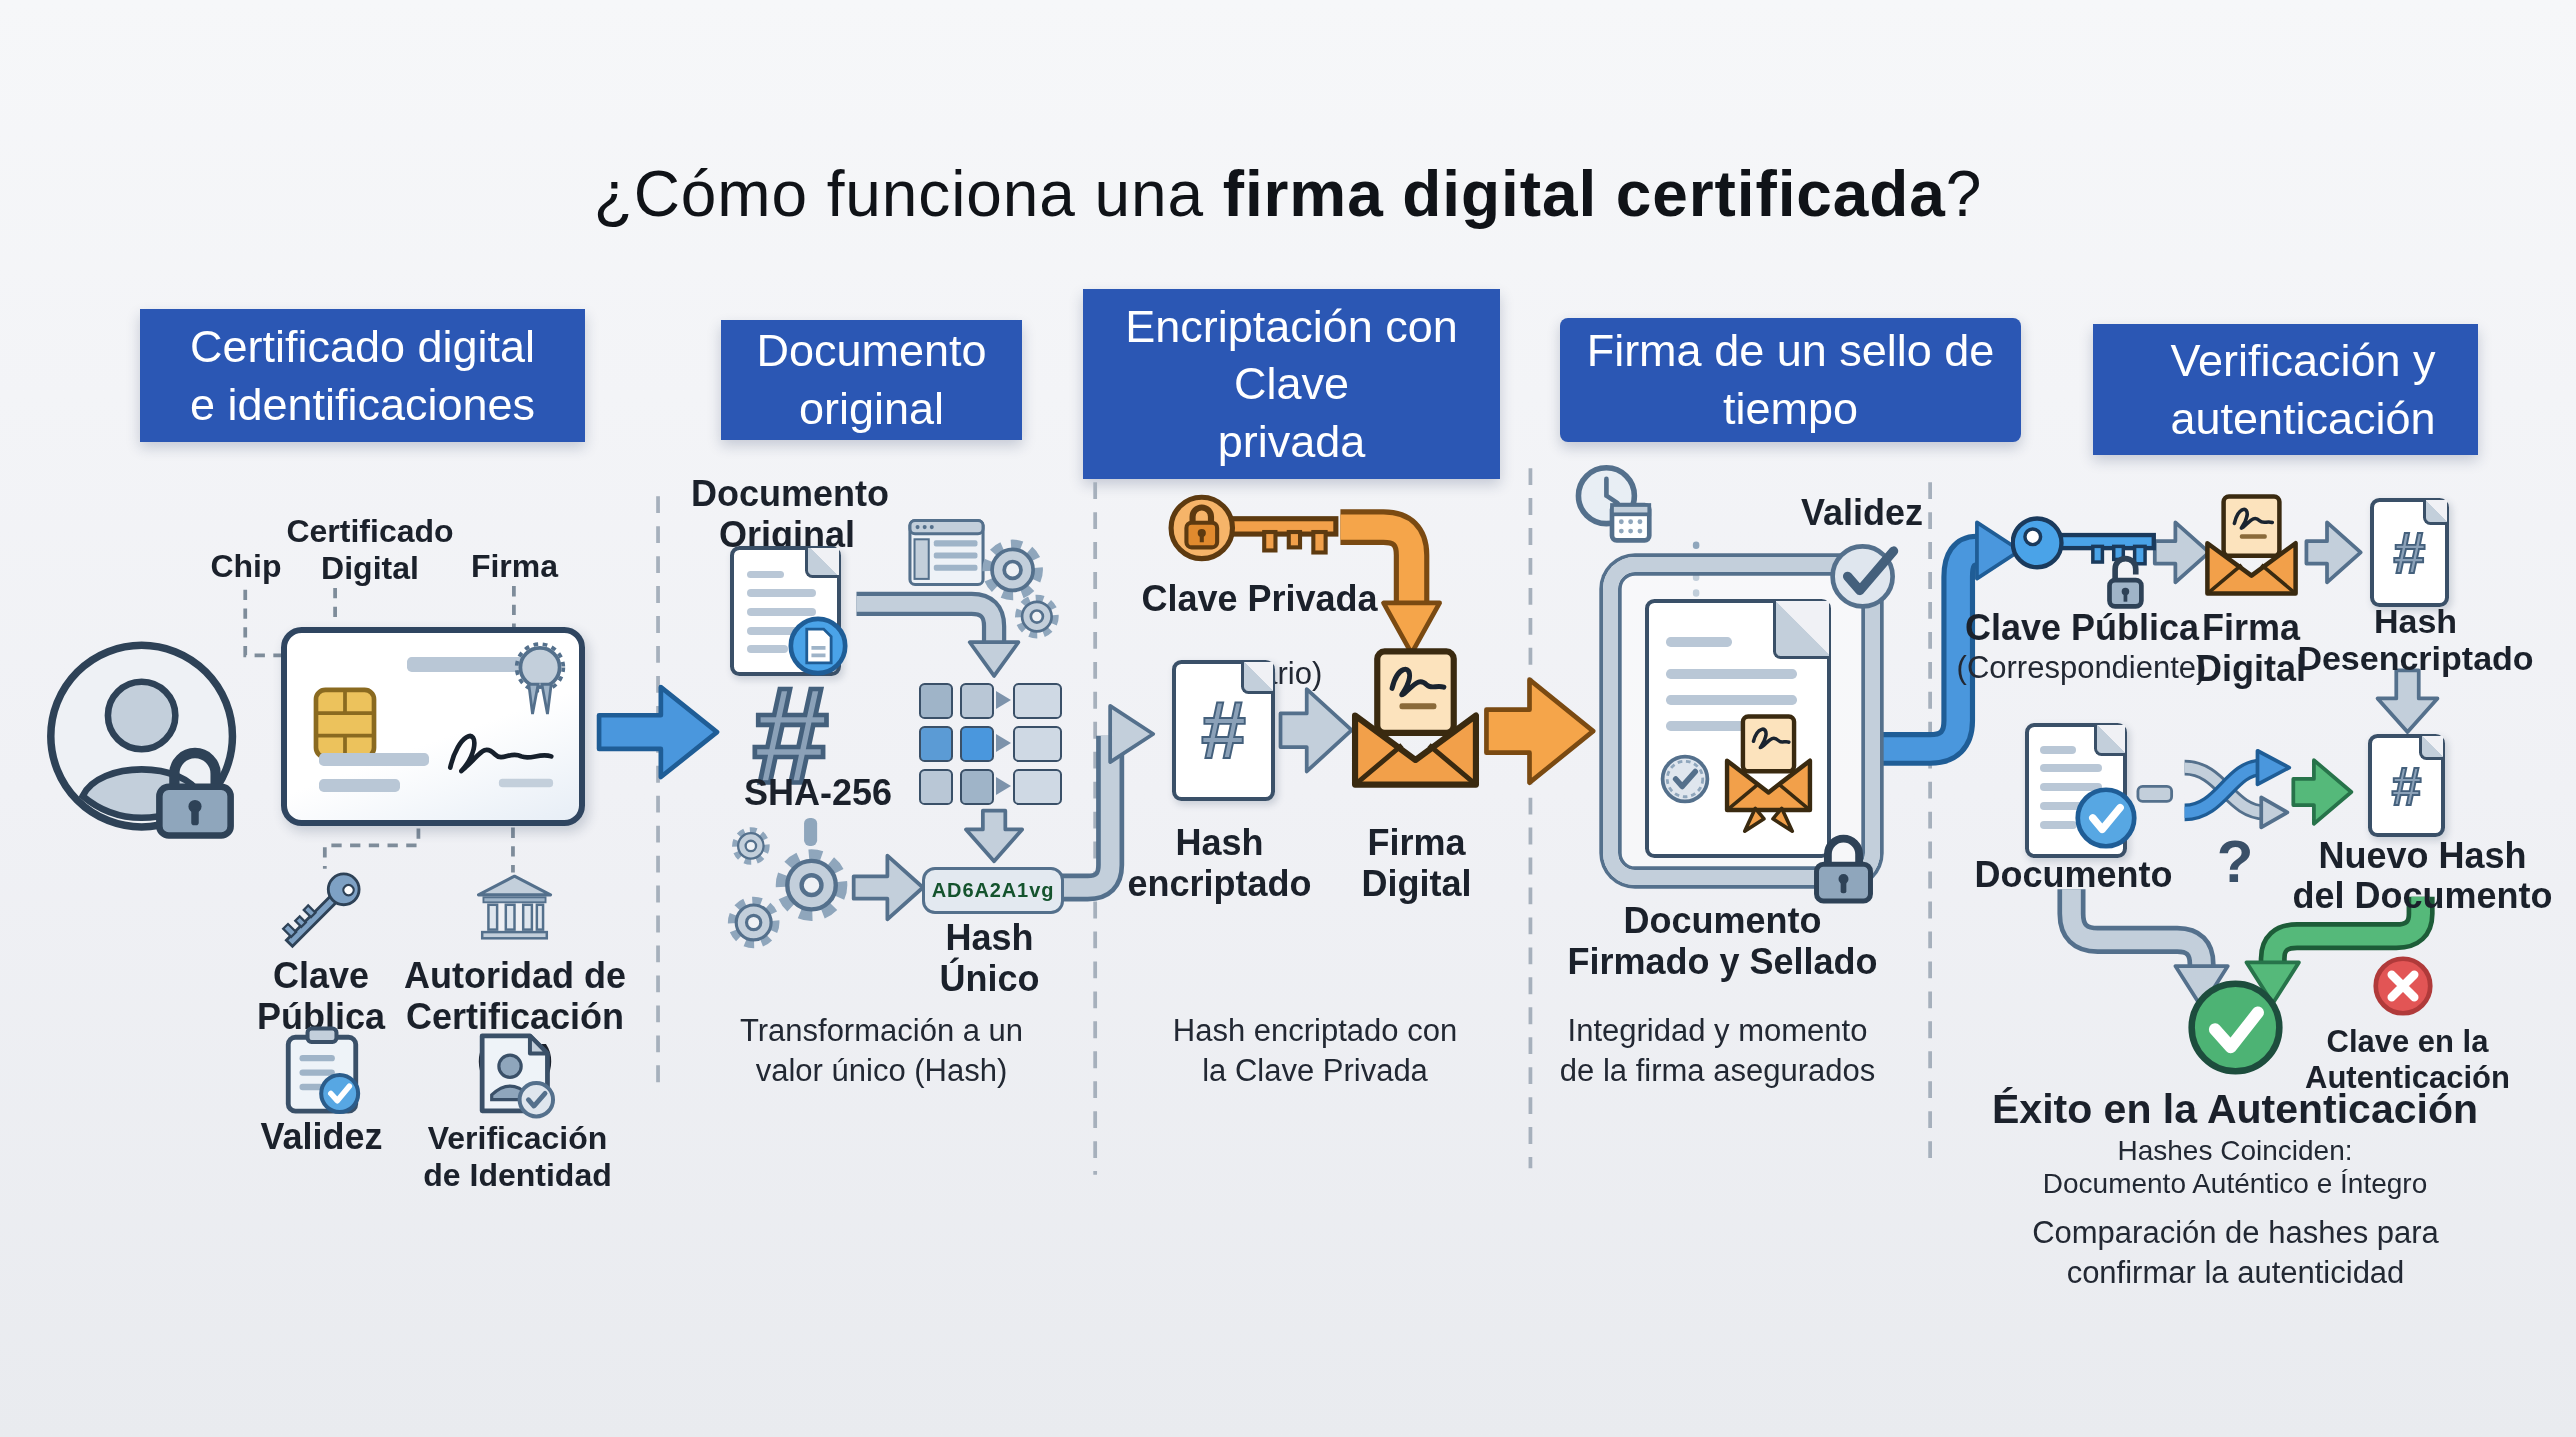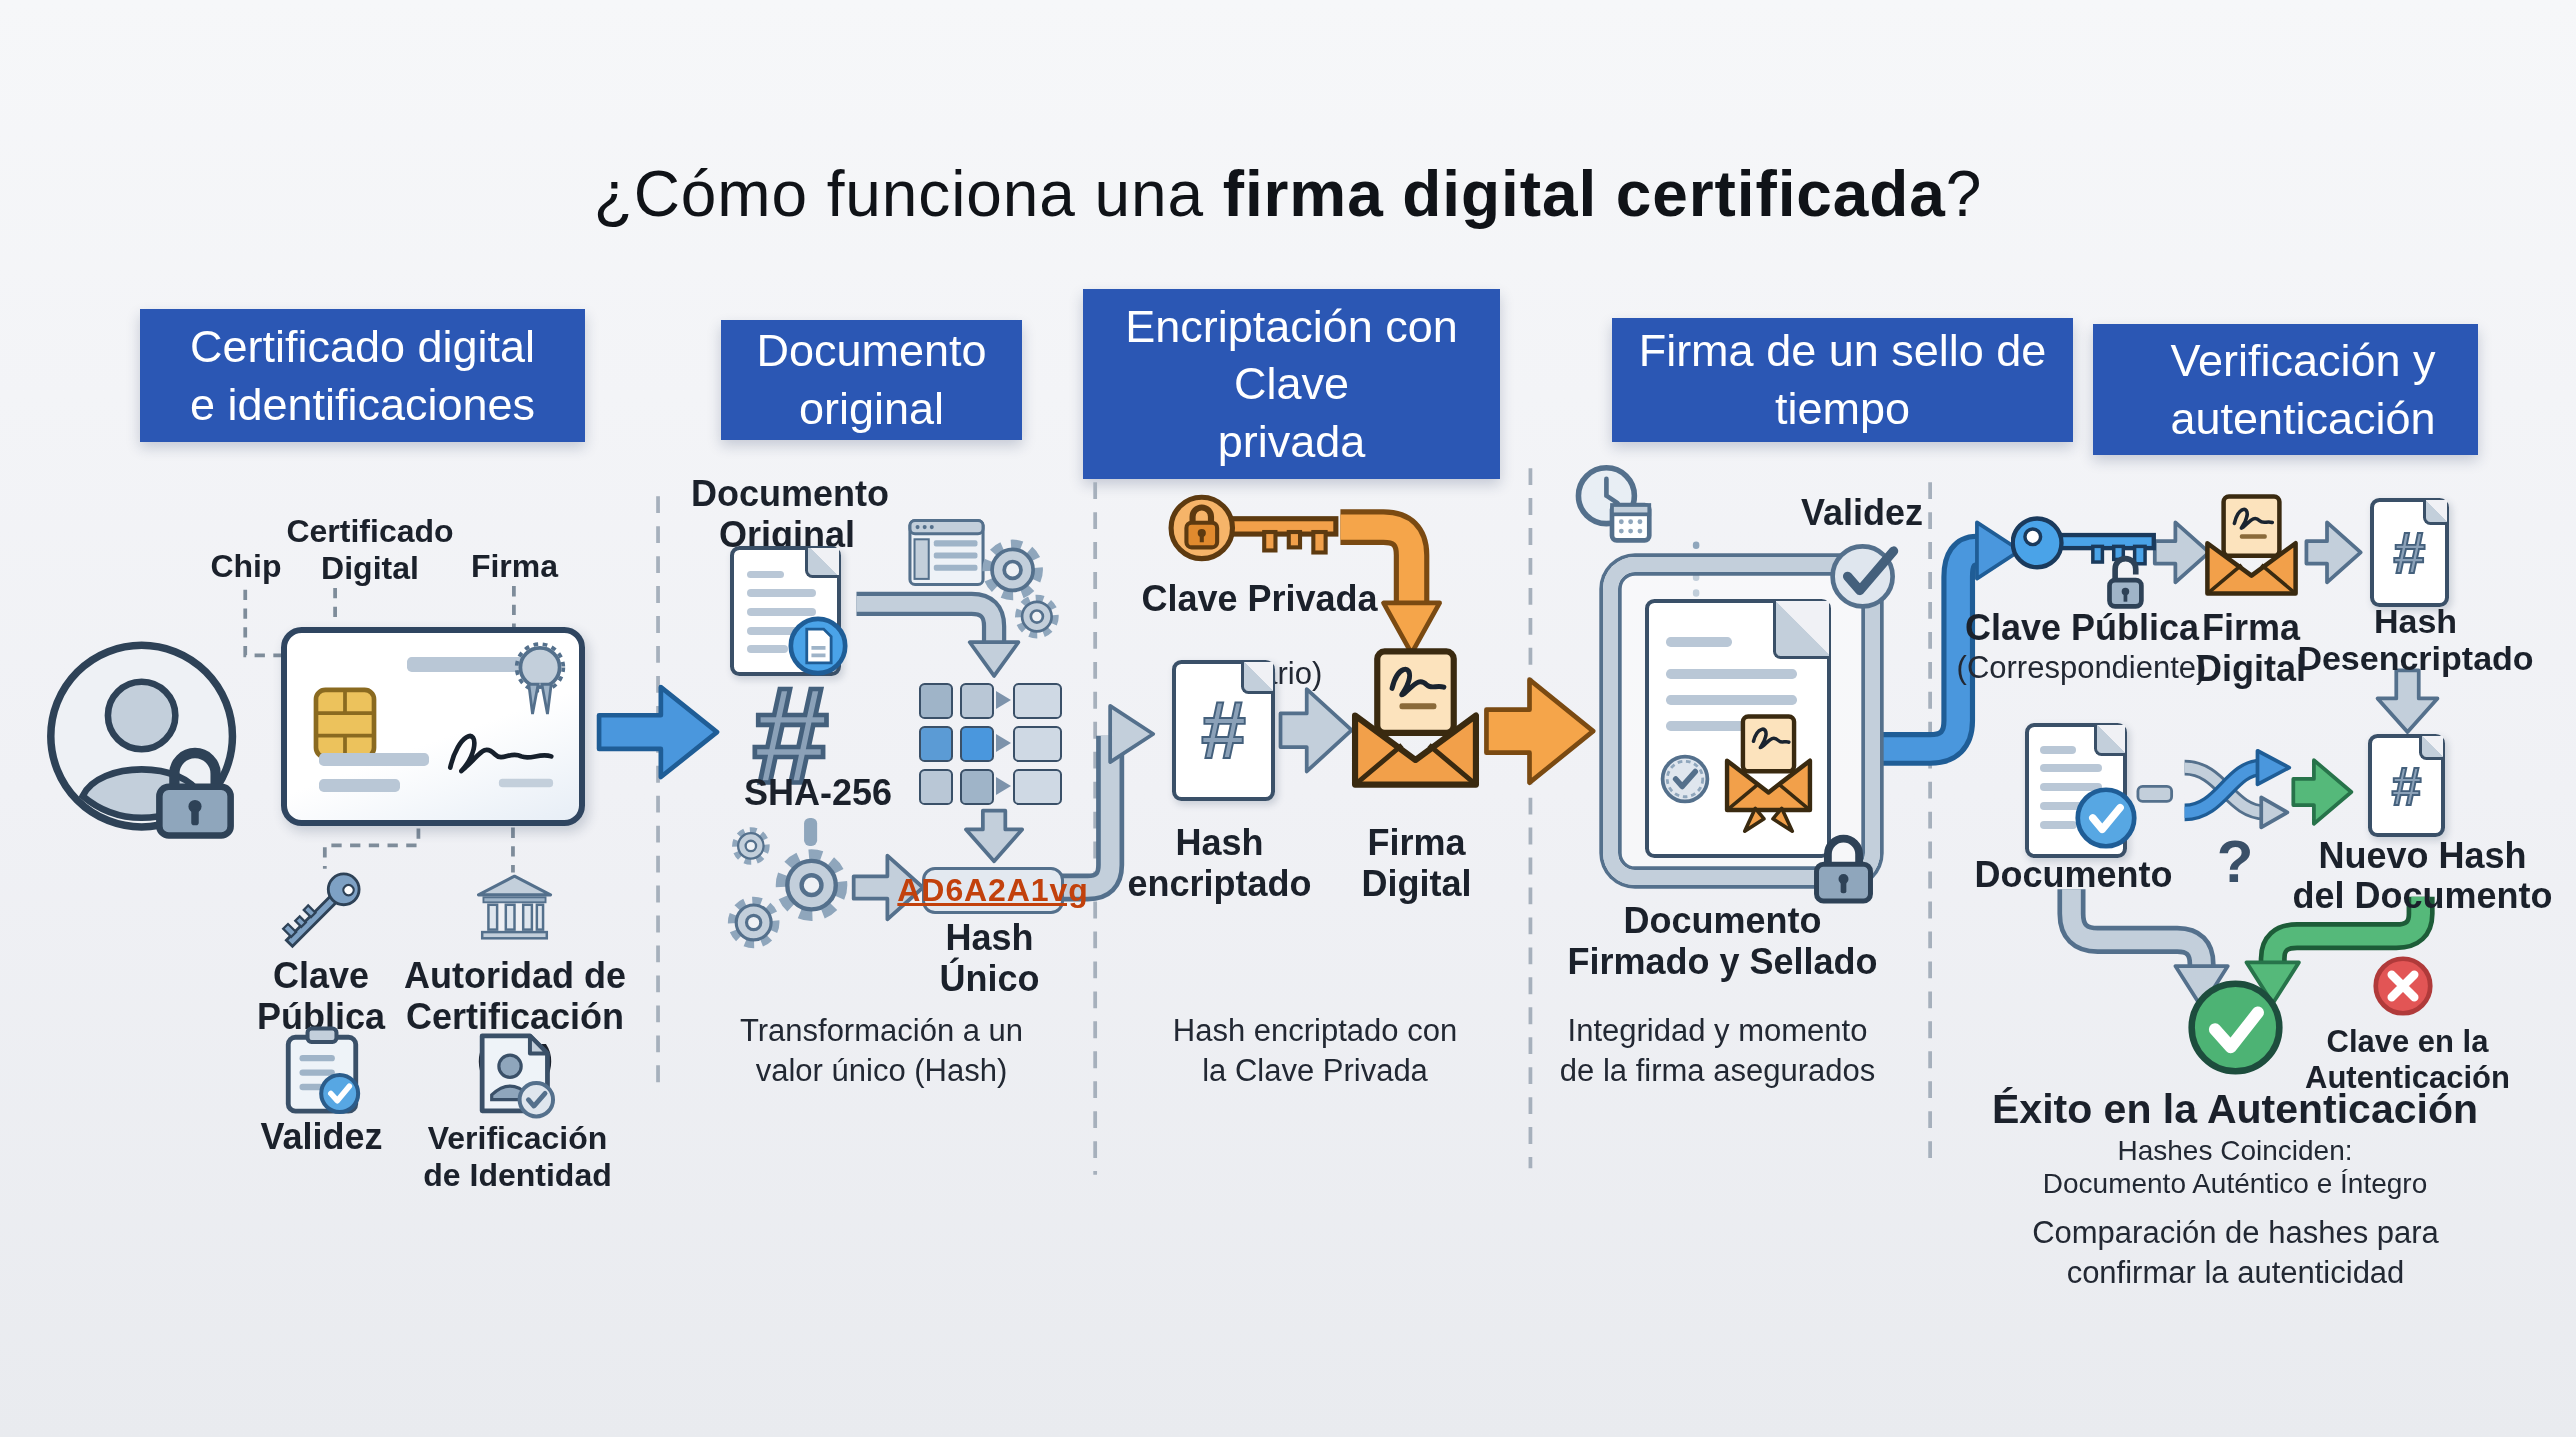--- a/index.html
+++ b/index.html
@@ -19,22 +19,22 @@
   .title b{font-weight:bold;}
   .doc{position:absolute;background:#fff;border:4.7px solid #3a5068;border-radius:9.4px;
        box-shadow:2.8px 3.7px 7.5px rgba(40,60,90,.18);}
   .doc .fold{position:absolute;top:-1.9px;right:-1.9px;width:30%;height:22%;
        background:linear-gradient(225deg,#f0f1f5 49%,#c3cfdb 50%);border-bottom-left-radius:7.5px;
        border-left:3.7px solid #3a5068;border-bottom:3.7px solid #3a5068;}
   .ln{position:absolute;background:#b9c7d6;border-radius:4.7px;}
   .hashchar{position:absolute;inset:0;display:flex;align-items:center;justify-content:center;
        font-weight:bold;color:#8ba1b8;-webkit-text-stroke:1.9px #44607c;}
   .pill{position:absolute;background:#e3e9f0;border:3.7px solid #54708c;border-radius:13px;
-       display:flex;align-items:center;justify-content:center;font-weight:bold;color:#c2410c;
-       font-size:32px;letter-spacing:0.9px;text-decoration:underline;}
+       display:flex;align-items:center;justify-content:center;font-weight:bold;color:#14532d;
+       font-size:20px;letter-spacing:0.9px;}
   .card{position:absolute;border:6.6px solid #2f4560;border-radius:20.6px;
        background:linear-gradient(160deg,#ffffff 55%,#e7eef6 100%);box-shadow:3.7px 5.6px 11.2px rgba(40,60,90,.2);}
   .frame{position:absolute;border:15px solid #c3cfdb;border-radius:32px;
        box-shadow:inset 0 0 0 3.7px #54708c,0 0 0 3.7px #54708c;background:rgba(255,255,255,.45);}
   .sq{position:absolute;border:2.8px solid #3a5068;border-radius:5.6px;}
   .tri-r{position:absolute;width:0;height:0;border-top:9.4px solid transparent;border-bottom:9.4px solid transparent;
        border-left:15px solid #7d93ab;}
 </style>
 </head>
 <body>
@@ -43,21 +43,21 @@
 
   <div class="title"><span>¿Cómo funciona una </span><b>firma digital certificada</b><span>?</span></div>
 
   <div class="hdr" style="left:140px;top:309px;width:445px;height:133px;">Certificado digital
 e identificaciones</div>
   <div class="hdr" style="left:721px;top:320px;width:301px;height:120px;">Documento
 original</div>
   <div class="hdr" style="left:1083px;top:289px;width:417px;height:190px;">Encriptación con
 Clave
 privada</div>
-  <div class="hdr" style="left:1612px;top:318px;width:461px;height:124px;">Firma de un sello de
+  <div class="hdr" style="left:1560px;top:318px;width:461px;height:124px;border-radius:8px;">Firma de un sello de
 tiempo</div>
   <div class="hdr" style="left:2093px;top:324px;width:350px;height:131px;padding-left:35px;">Verificación y
 autenticación</div>
 
   <svg class="abs" style="left:0;top:0" width="2576" height="1438" viewBox="0 0 2752 1536">
 
     <g stroke="#a6b0bc" stroke-width="4" stroke-dasharray="18 14">
       <line x1="703" y1="530" x2="703" y2="1165"></line>
       <line x1="1170" y1="515" x2="1170" y2="1255"></line>
       <line x1="1635" y1="500" x2="1635" y2="1248"></line>

